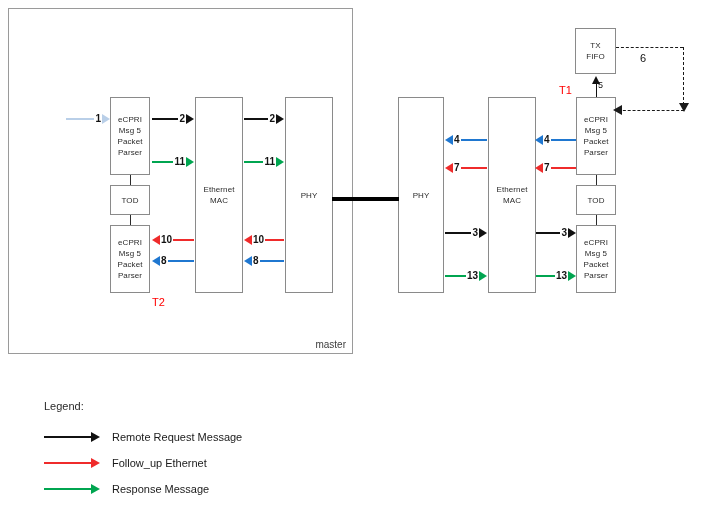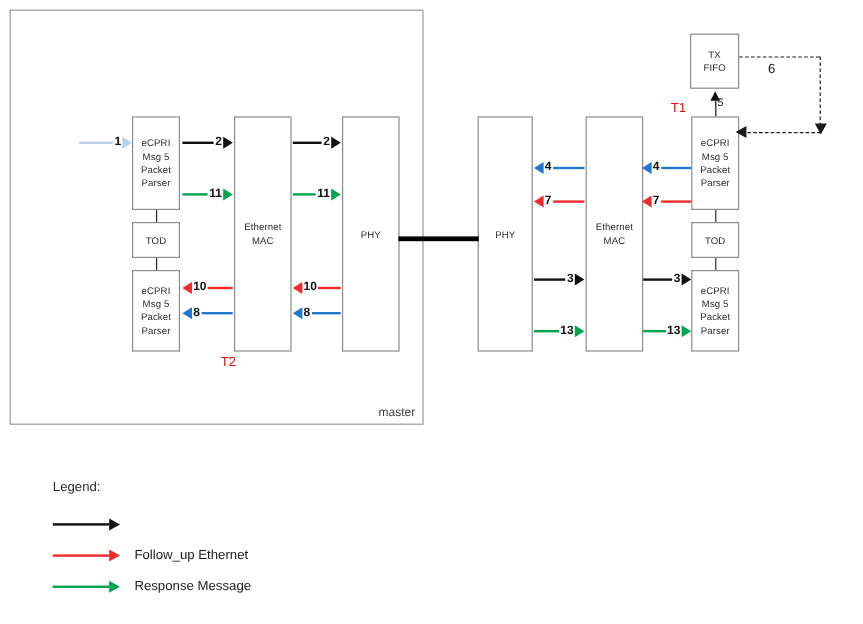--- a/index.html
+++ b/index.html
@@ -351,21 +351,21 @@
     <div class="num">8</div>
     <div class="seg" style="background: rgb(31, 119, 208);"></div>
   </div>
 
   <div class="flow left" style="left:244px; top:254px; width:40px;">
     <div class="head" style="border-right-color: rgb(31, 119, 208);"></div>
     <div class="num">8</div>
     <div class="seg" style="background: rgb(31, 119, 208);"></div>
   </div>
 
-  <div class="tlabel" id="tlabel-t2" style="color: rgb(255, 0, 0); margin-left: 32px;">T2</div>
+  <div class="tlabel" id="tlabel-t2" style="color: rgb(255, 0, 0);">T2</div>
 
   <div class="flow left" style="left:445px; top:133px; width:42px;">
     <div class="head" style="border-right-color: rgb(31, 119, 208);"></div>
     <div class="num">4</div>
     <div class="seg" style="background: rgb(31, 119, 208);"></div>
   </div>
 
   <div class="flow left" style="left:535px; top:133px; width:41px;">
     <div class="head" style="border-right-color: rgb(31, 119, 208);"></div>
     <div class="num">4</div>
@@ -422,20 +422,21 @@
   <div id="dash-label">6</div>
 
   <div id="legend">
     <div id="legend-title">Legend:</div>
 
     <div class="legend-row">
       <div class="legend-arrow">
         <div class="seg" style="background: rgb(17, 17, 17);"></div>
         <div class="head" style="border-left-color: rgb(17, 17, 17);"></div>
       </div>
+      <div class="legend-text">Remote Request Message</div>
     </div>
 
 
     <div class="legend-row">
       <div class="legend-arrow">
         <div class="seg" style="background: rgb(239, 43, 43);"></div>
         <div class="head" style="border-left-color: rgb(239, 43, 43);"></div>
       </div>
       <div class="legend-text">Follow_up Ethernet</div>
     </div>

